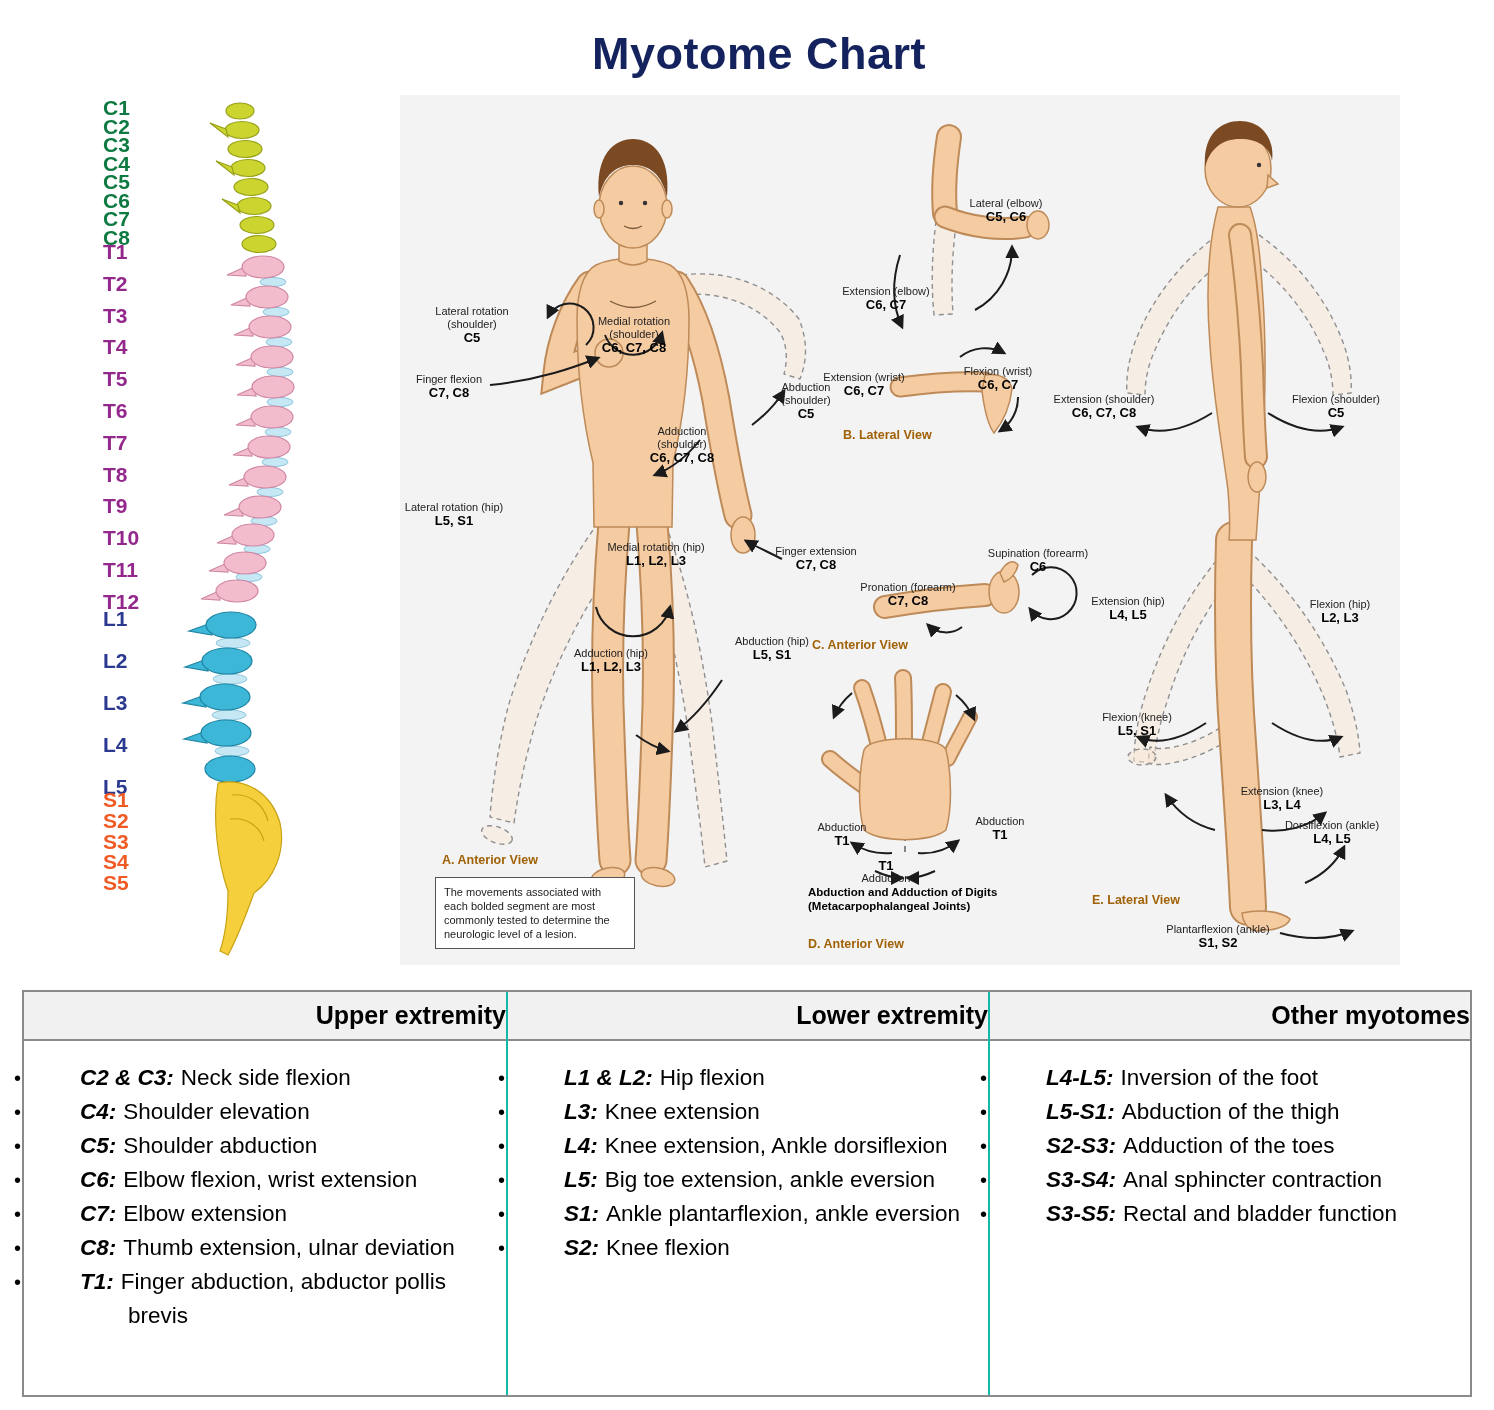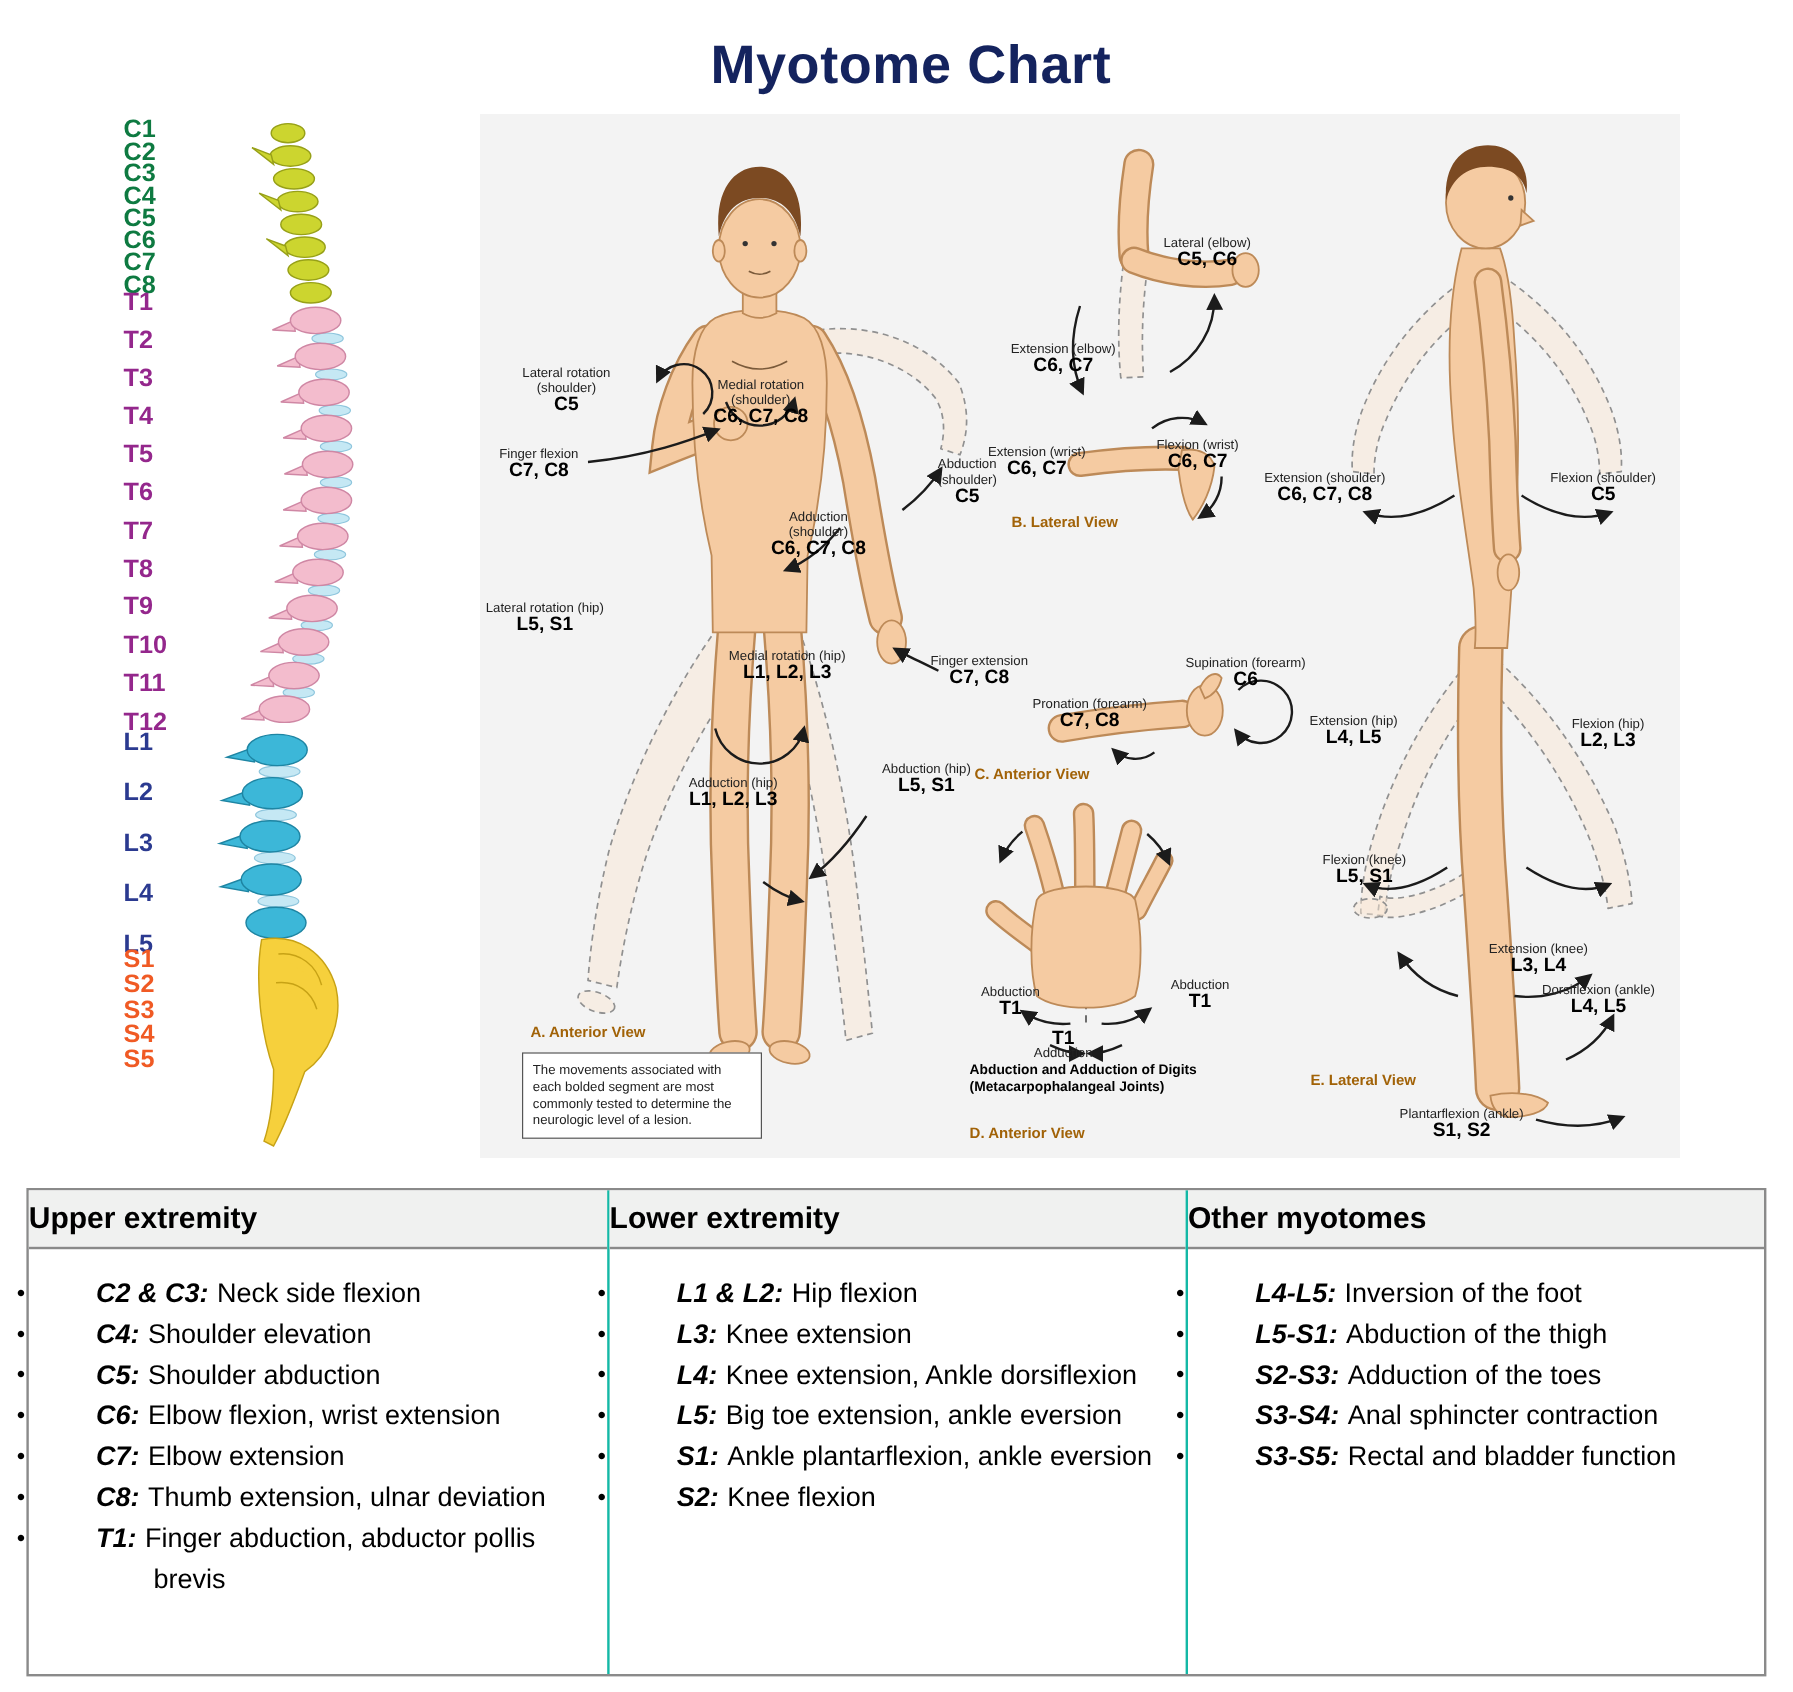--- a/index.html
+++ b/index.html
@@ -36,35 +36,35 @@
   .skin-s{stroke:var(--skin,#f5cba2);fill:none;stroke-linecap:round}
   .skin-o{stroke:#bd8a58;fill:none;stroke-linecap:round}
   .ghost{fill:#f9e8d6;fill-opacity:.5;stroke:#909090;stroke-width:1.4;stroke-dasharray:5 4;stroke-linejoin:round}
   .arrow{fill:none;stroke:#1b1b1b;stroke-width:2;marker-end:url(#ah)}
   .dashline{stroke:#555;stroke-width:1.4;stroke-dasharray:6 5;fill:none}
   .hair{fill:#7c4a22}
   .face{stroke:#7a5a3a;fill:none;stroke-width:1.3}
 
   .fig-label { position:absolute; font-size:11px; line-height:13px; color:#222; text-align:center; }
   .fig-label .move { display:block; }
-  .fig-label .seg  { display:block; font-weight:bold; font-size:16px; color:#000; }
+  .fig-label .seg  { display:block; font-weight:bold; font-size:13px; color:#000; }
   .view-cap { position:absolute; font-weight:bold; font-size:12.5px; color:#a16207; white-space:nowrap; }
   .note-box { position:absolute; left:35px; top:782px; width:182px; border:1.5px solid #555;
               background:#fff; font-size:11px; line-height:14px; padding:7px 8px; color:#222; }
   .hand-cap { position:absolute; left:408px; top:790px; width:196px; text-align:left;
               font-weight:bold; font-size:11.5px; line-height:14px; color:#000; }
   .hand-cap span { display:block; }
 
   
   .myo-table { position:absolute; left:22px; top:990px; width:1450px; height:407px;
                display:grid; grid-template-columns:1fr 1fr 1fr;
                border:2px solid #8a8a8a; background:#fff; box-sizing:border-box; }
   .t-col { border-left:2px solid #14b8a6; display:flex; flex-direction:column; min-width:0; }
   .t-col:first-child { border-left:none; }
-  .t-head { height:47px; line-height:47px; text-align:left; font-weight:bold;
+  .t-head { height:47px; line-height:47px; text-align:right; font-weight:bold;
             font-size:25px; background:#f0f1f0; border-bottom:2px solid #8a8a8a; }
   .t-list { list-style:none; margin:0; padding:20px 14px 0 0; }
   .t-item { position:relative; font-size:22.5px; line-height:34px;
             padding-left:104px; text-indent:-48px; }
   .t-item::before { content:"\2022"; position:absolute; left:38px; top:0; font-size:20px; }
   .t-seg { font-weight:bold;font-style:italic; }
   .t-text { margin-left:7px; }
 </style>
 </head>
 <body>

